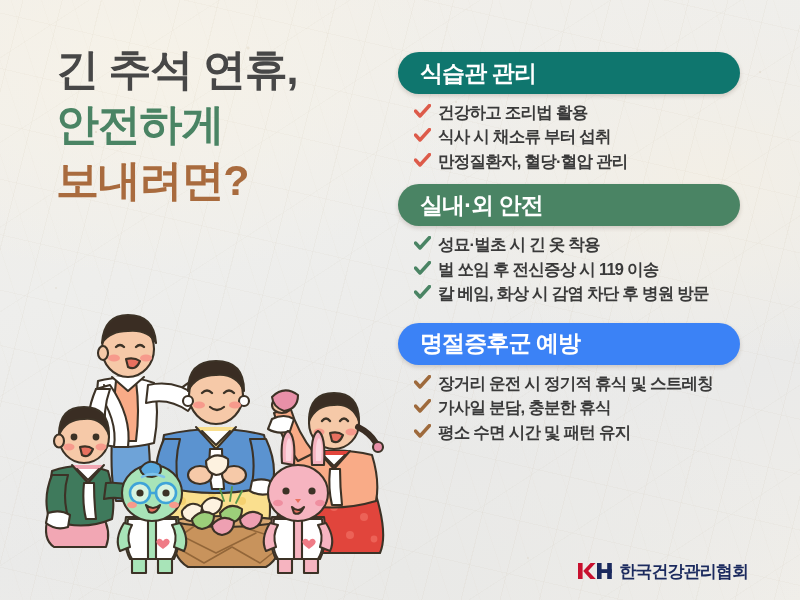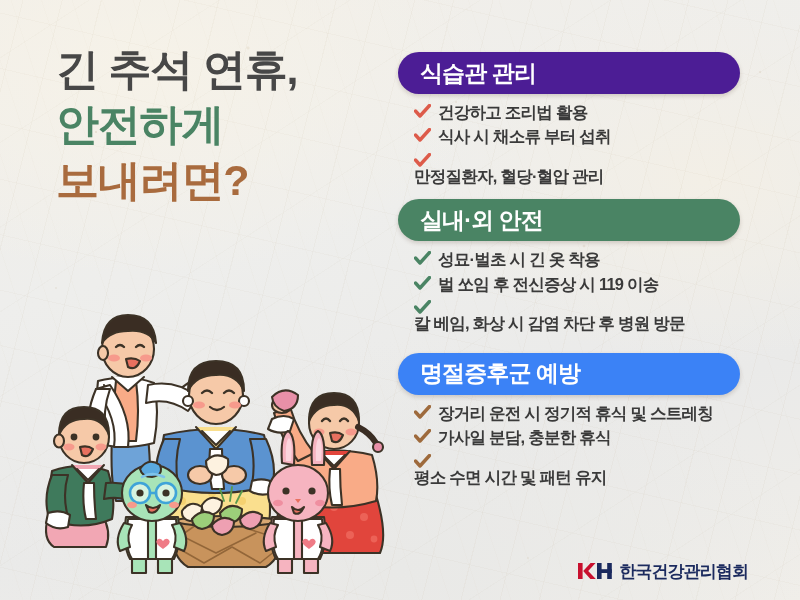--- a/index.html
+++ b/index.html
@@ -110,36 +110,36 @@
     box-shadow: 0 2px 4px rgba(90,70,55,.22);
   }
   .section-title {
     color: #ffffff;
     font-size: 23px;
     font-weight: 800;
     letter-spacing: -0.9px;
     line-height: 1;
     white-space: nowrap;
   }
-  .sec-diet   .section-pill { background: #4c1d95; width: 342px; align-items: center; }
+  .sec-diet   .section-pill { background: #0f766e; width: 342px; align-items: center; }
   .sec-safety .section-pill { background: #4a8464; width: 342px; }
   .sec-holiday .section-pill { background: #3b82f6; width: 342px; margin-top: 20px; }
 
   .bullet-list {
     list-style: none;
     margin: 9px 0 0 0;
     padding: 0 0 0 16px;
   }
   .bullet-item {
     display: flex;
     align-items: baseline;
     margin-bottom: 6px;
     white-space: nowrap;
   }
-  .bullet-item:last-child { margin-bottom: 0; flex-direction: column; }
+  .bullet-item:last-child { margin-bottom: 0; }
   .check-icon {
     flex: 0 0 auto;
     width: 17px;
     height: 15px;
     margin-right: 7px;
     position: relative;
     top: 1px;
   }
   .check-icon svg { display: block; width: 100%; height: 100%; }
   .bullet-text {

